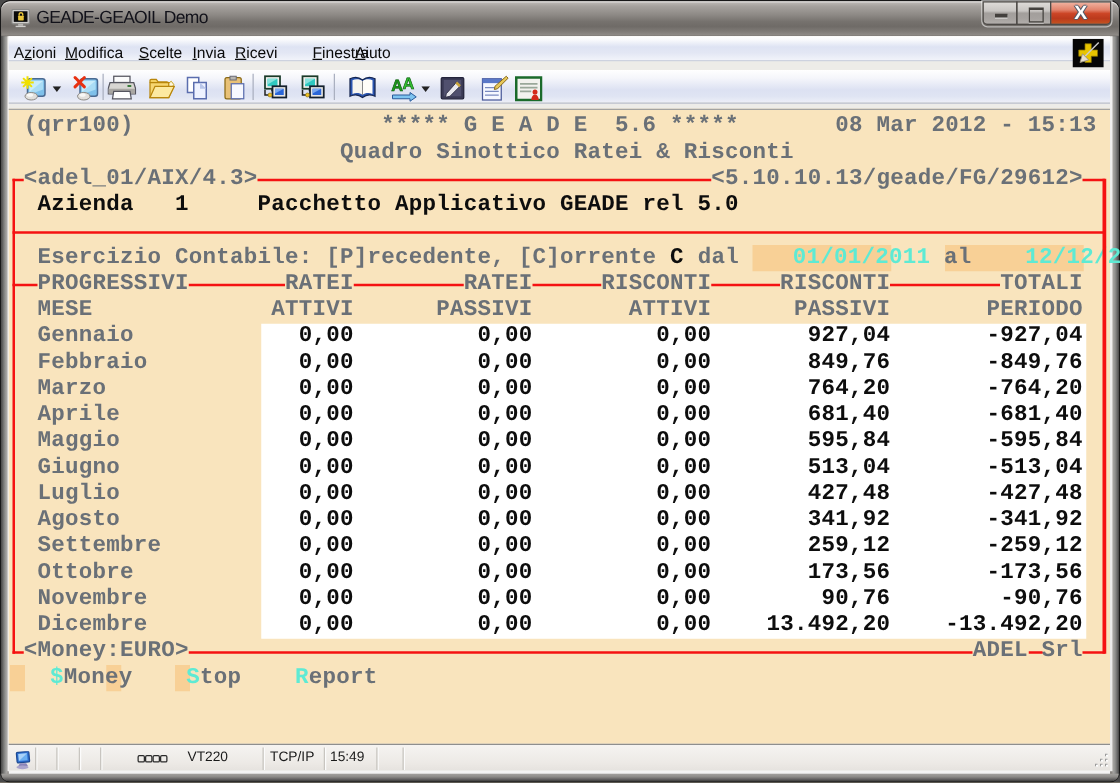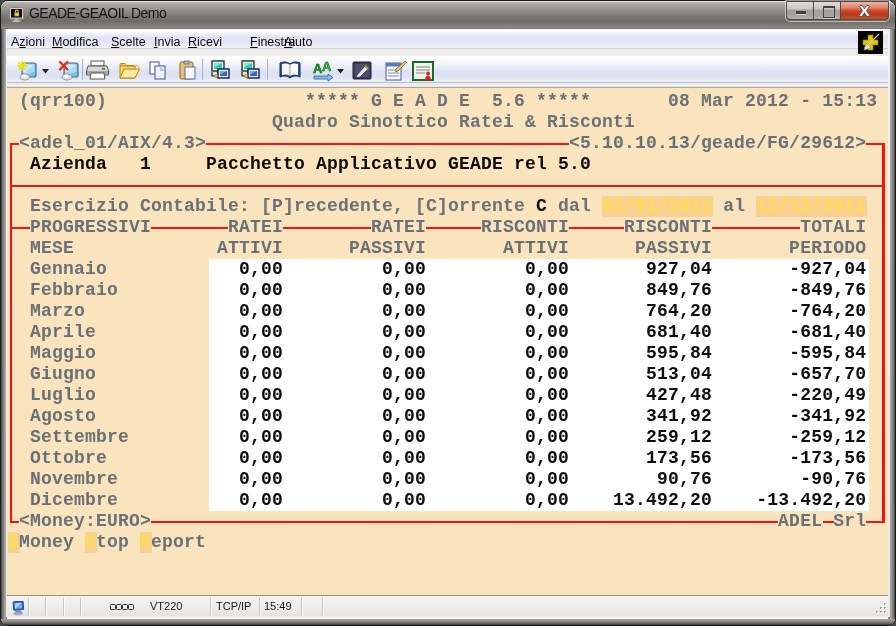--- a/index.html
+++ b/index.html
@@ -47,21 +47,21 @@
   border-bottom:1px solid #babfcc; }
 .tsep { position:absolute; top:3px; width:1px; height:21px; background:#aab0c0; }
 .tico svg, #macroico svg { display:block; }
 .tico { position:absolute; }
 #macroico { position:absolute; left:851px; top:2px; width:25px; height:23px; }
 #term { position:absolute; left:7px; top:87px; width:881px; height:508px; background:#f9e4bd; border-top:1.5px solid #a3a3a1; }
 #whitebg { position:absolute; left:209px; top:259px; width:660px; height:252px; background:#ffffff; }
 pre#screen { position:absolute; left:8.0px; top:91.0px; font-family:"Liberation Mono", monospace;
   font-size:18.0px; font-weight:bold; letter-spacing:0.2px; line-height:21.0px; color:#6a7077; }
 pre#screen .k { color:#0d0d0d; }
-pre#screen .hl { color:#fde047; }
+pre#screen .hl { color:#5eead4;padding-left:32px; }
 .rl { position:absolute; background:#f51212; }
 #status { position:absolute; left:7px; top:595px; width:881px; height:21px;
   background:linear-gradient(180deg,#f5f3f1 0%,#edeae6 70%,#e6e3df 100%);
   border-top:1px solid #8e8e8e; font-size:11px; color:#1a1a1a; }
 .ssep { position:absolute; top:2px; width:1px; height:18px; background:#c8c5c0; box-shadow:1px 0 0 #fcfcfc; }
 #status .st { position:absolute; top:4px; }
 </style>
 </head>
 <body>
 <div id="frame"></div>
@@ -265,22 +265,22 @@
 <span class="k">  Azienda   1     Pacchetto Applicativo GEADE rel 5.0                           </span>
 
   Esercizio Contabile: [P]recedente, [C]orrente <span class="k">C</span> dal <span class="hl">01/01/2011</span> al <span class="hl">12/12/2011</span>  
   PROGRESSIVI       RATEI        RATEI     RISCONTI     RISCONTI        TOTALI  
   MESE             ATTIVI      PASSIVI       ATTIVI      PASSIVI       PERIODO  
   Gennaio    <span class="k">        0,00         0,00         0,00       927,04       -927,04  </span>
   Febbraio   <span class="k">        0,00         0,00         0,00       849,76       -849,76  </span>
   Marzo      <span class="k">        0,00         0,00         0,00       764,20       -764,20  </span>
   Aprile     <span class="k">        0,00         0,00         0,00       681,40       -681,40  </span>
   Maggio     <span class="k">        0,00         0,00         0,00       595,84       -595,84  </span>
-  Giugno     <span class="k">        0,00         0,00         0,00       513,04       -657,70  </span>
-  Luglio     <span class="k">        0,00         0,00         0,00       427,48       -220,49  </span>
+  Giugno     <span class="k">        0,00         0,00         0,00       513,04       -513,04  </span>
+  Luglio     <span class="k">        0,00         0,00         0,00       427,48       -427,48  </span>
   Agosto     <span class="k">        0,00         0,00         0,00       341,92       -341,92  </span>
   Settembre  <span class="k">        0,00         0,00         0,00       259,12       -259,12  </span>
   Ottobre    <span class="k">        0,00         0,00         0,00       173,56       -173,56  </span>
   Novembre   <span class="k">        0,00         0,00         0,00        90,76        -90,76  </span>
   Dicembre   <span class="k">        0,00         0,00         0,00    13.492,20    -13.492,20  </span>
  &lt;Money:EURO&gt;                                                         ADEL Srl  
 <span class="hl">$</span>Money <span class="hl">S</span>top <span class="hl">R</span>eport                                                              </pre>
 <div class="rl" style="left:10px;top:142.5px;width:2px;height:380.0px"></div>
 <div class="rl" style="left:882px;top:142.5px;width:3px;height:380.0px"></div>
 <div class="rl" style="left:10px;top:142.5px;width:9.0px;height:2px"></div>

